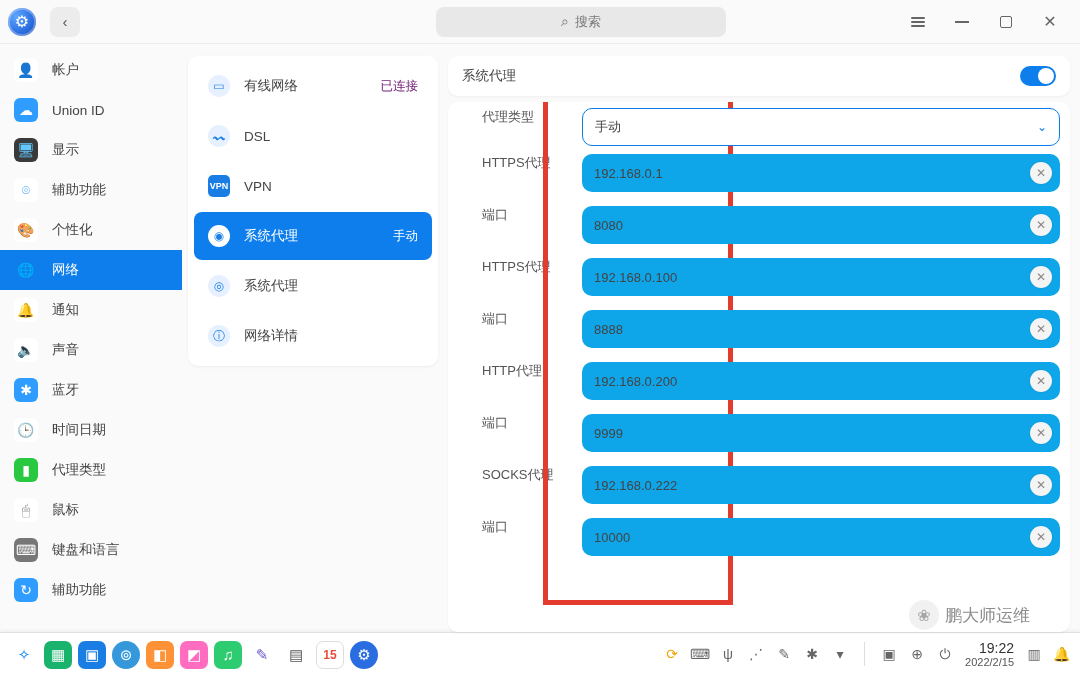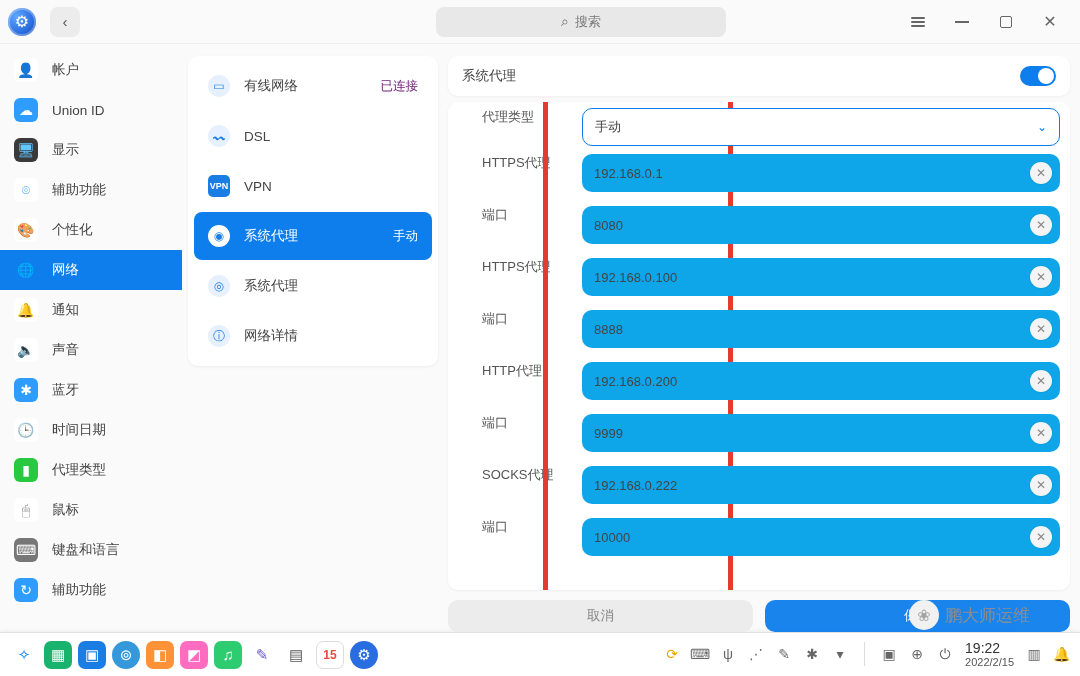--- a/index.html
+++ b/index.html
@@ -138,21 +138,21 @@
   
   .taskbar {
     height:44px;background:#fff;border-top:1px solid #e0e0e0;display:flex;align-items:center;padding:0 10px;gap:6px;
     box-shadow:0 -1px 4px rgba(0,0,0,0.06);
   }
   .taskbar .tb-left { display:flex;align-items:center;gap:6px; }
   .tb-icon { width:28px;height:28px;border-radius:7px;display:flex;align-items:center;justify-content:center;font-size:15px;color:#fff; }
   .taskbar .tb-right { margin-left:auto;display:flex;align-items:center;gap:12px;color:#666;font-size:14px; }
   .tray-ico{width:16px;height:16px;display:flex;align-items:center;justify-content:center;font-size:14px;color:#666;}
   .tb-sep{ width:1px;height:24px;background:#ddd;margin:0 4px;}
-  .clock{ font-size:11px;line-height:1.1;color:#555;text-align:left; }
+  .clock{ font-size:11px;line-height:1.1;color:#555;text-align:right; }
   .clock .t{font-size:14px;color:#333;}
 
 </style>
 </head>
 <body>
 
 <div class="titlebar">
   <div class="app-logo">⚙</div>
   <div class="back-btn">
     <span>‹</span>
@@ -341,24 +341,20 @@
             <div class="form-label">端口</div>
     <div class="form-field">
       <span>10000</span>
       <div class="clear-btn">✕</div>
     </div>
           </div>
         </div>
 
     </div>
 
-    <div class="action-row">
-      <div class="btn cancel">取消</div>
-      <div class="btn save">保存</div>
-    </div>
   </div>
 </div>
 
 <div class="watermark">
   <div class="wm-ico">❀</div>
   <span>鹏大师运维</span>
 </div>
 
 <div class="taskbar">
   <div class="tb-left" id="tb-left">

